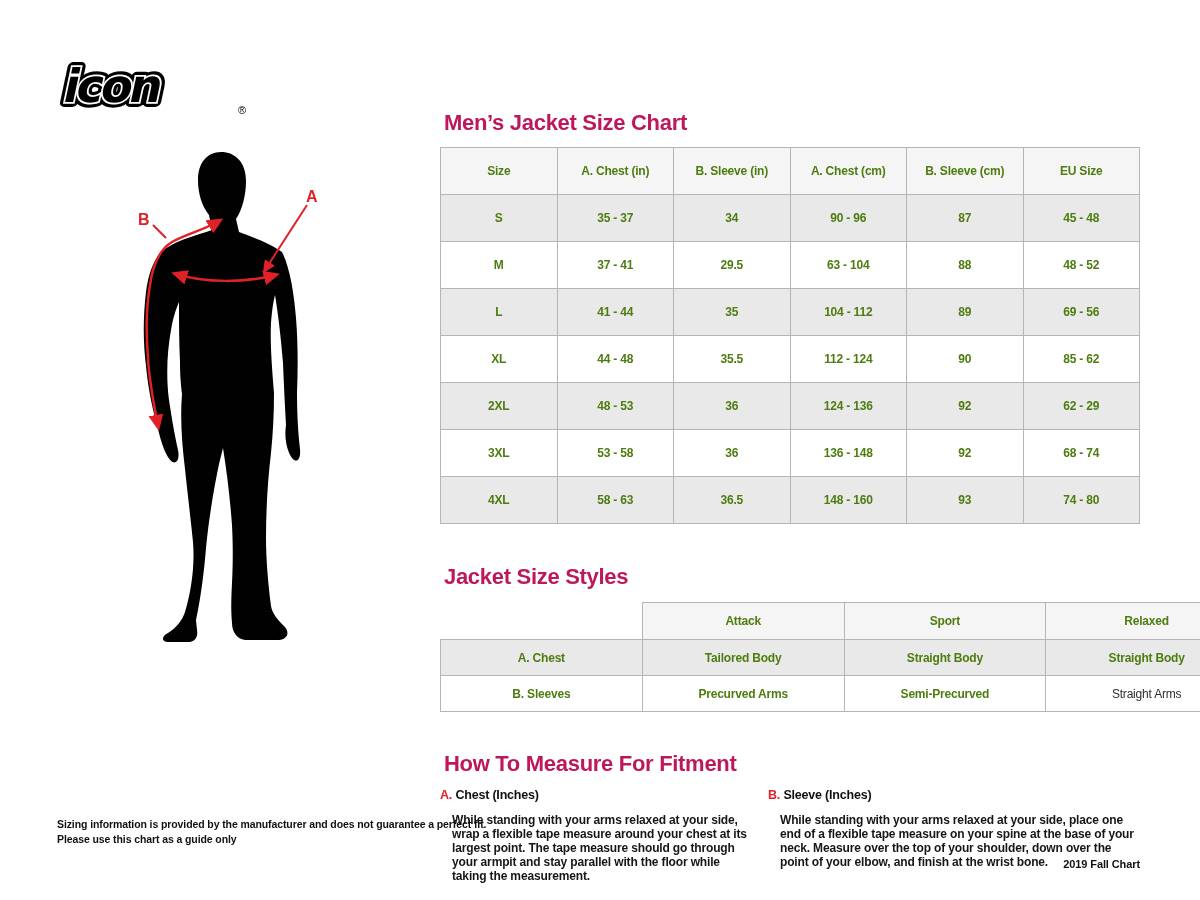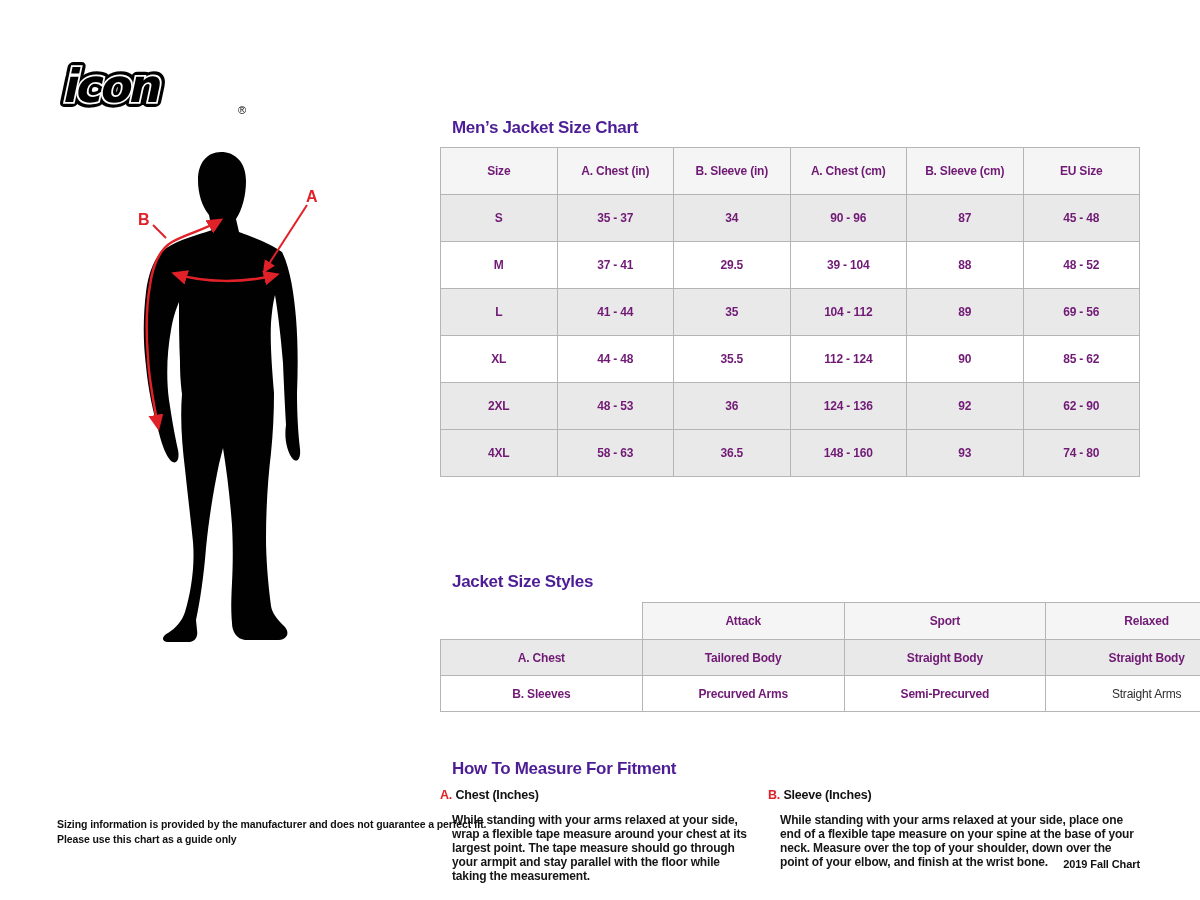--- a/index.html
+++ b/index.html
@@ -1,35 +1,35 @@
 <!DOCTYPE html>
 <html><head>
 <meta charset="utf-8">
 <style>
   html,body{margin:0;padding:0;background:#ffffff;}
   .page{position:relative;width:1200px;height:900px;background:#ffffff;overflow:hidden;
         font-family:"Liberation Sans",sans-serif;color:#141414;}
 
   
-  .section-title{position:absolute;margin:12px;font-size:17px;font-weight:700;
-                 letter-spacing:-0.3px;color:#4c1d95;}
+  .section-title{position:absolute;margin:4px;font-size:22px;font-weight:700;
+                 letter-spacing:-0.3px;color:#be185d;}
   #title-main{left:440px;top:106px;}
   #title-styles{left:440px;top:560px;}
   #title-measure{left:440px;top:747px;}
 
   
   .logo{position:absolute;left:52px;top:52px;}
 
   
   .figure{position:absolute;left:120px;top:142px;}
 
   
   table{border-collapse:collapse;table-layout:fixed;position:absolute;background:#fff;}
   th,td{border:1px solid #b5b5b5;text-align:center;vertical-align:middle;
-        font-size:12px;font-weight:700;letter-spacing:-0.2px;color:#701a75;padding:0;}
+        font-size:12px;font-weight:700;letter-spacing:-0.2px;color:#4d7c0f;padding:0;}
   .main-table{left:440px;top:147px;width:700px;}
   .main-table th{height:46px;background:#f5f5f5;}
   .main-table td{height:46px;}
   .main-table tr.stripe td{background:#e9e9e9;}
 
   .styles-table{left:440px;top:602px;width:808px;}
   .styles-table th{height:36px;background:#f5f5f5;}
   .styles-table td{height:35px;}
   .styles-table tr.stripe td{background:#e9e9e9;}
   .styles-table .corner{border:none;background:transparent;}
@@ -125,21 +125,21 @@
         <td>35 - 37</td>
         <td>34</td>
         <td>90 - 96</td>
         <td>87</td>
         <td>45 - 48</td>
       </tr>
       <tr>
         <td>M</td>
         <td>37 - 41</td>
         <td>29.5</td>
-        <td>39 - 104</td>
+        <td>63 - 104</td>
         <td>88</td>
         <td>48 - 52</td>
       </tr>
       <tr class="stripe">
         <td>L</td>
         <td>41 - 44</td>
         <td>35</td>
         <td>104 - 112</td>
         <td>89</td>
         <td>69 - 56</td>
@@ -151,21 +151,29 @@
         <td>112 - 124</td>
         <td>90</td>
         <td>85 - 62</td>
       </tr>
       <tr class="stripe">
         <td>2XL</td>
         <td>48 - 53</td>
         <td>36</td>
         <td>124 - 136</td>
         <td>92</td>
-        <td>62 - 90</td>
+        <td>62 - 29</td>
+      </tr>
+      <tr>
+        <td>3XL</td>
+        <td>53 - 58</td>
+        <td>36</td>
+        <td>136 - 148</td>
+        <td>92</td>
+        <td>68 - 74</td>
       </tr>
       <tr class="stripe">
         <td>4XL</td>
         <td>58 - 63</td>
         <td>36.5</td>
         <td>148 - 160</td>
         <td>93</td>
         <td>74 - 80</td>
       </tr>
     </tbody>

